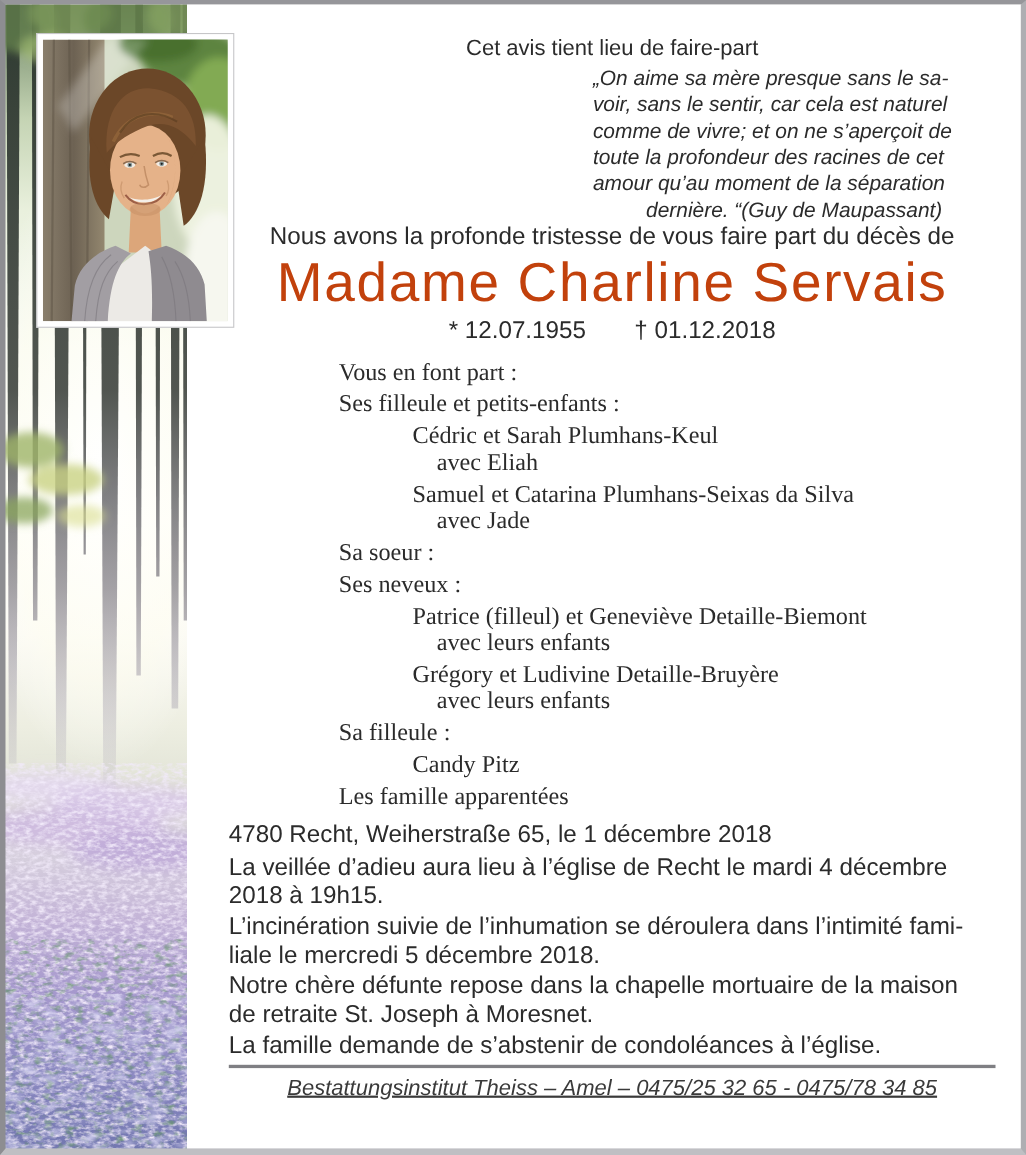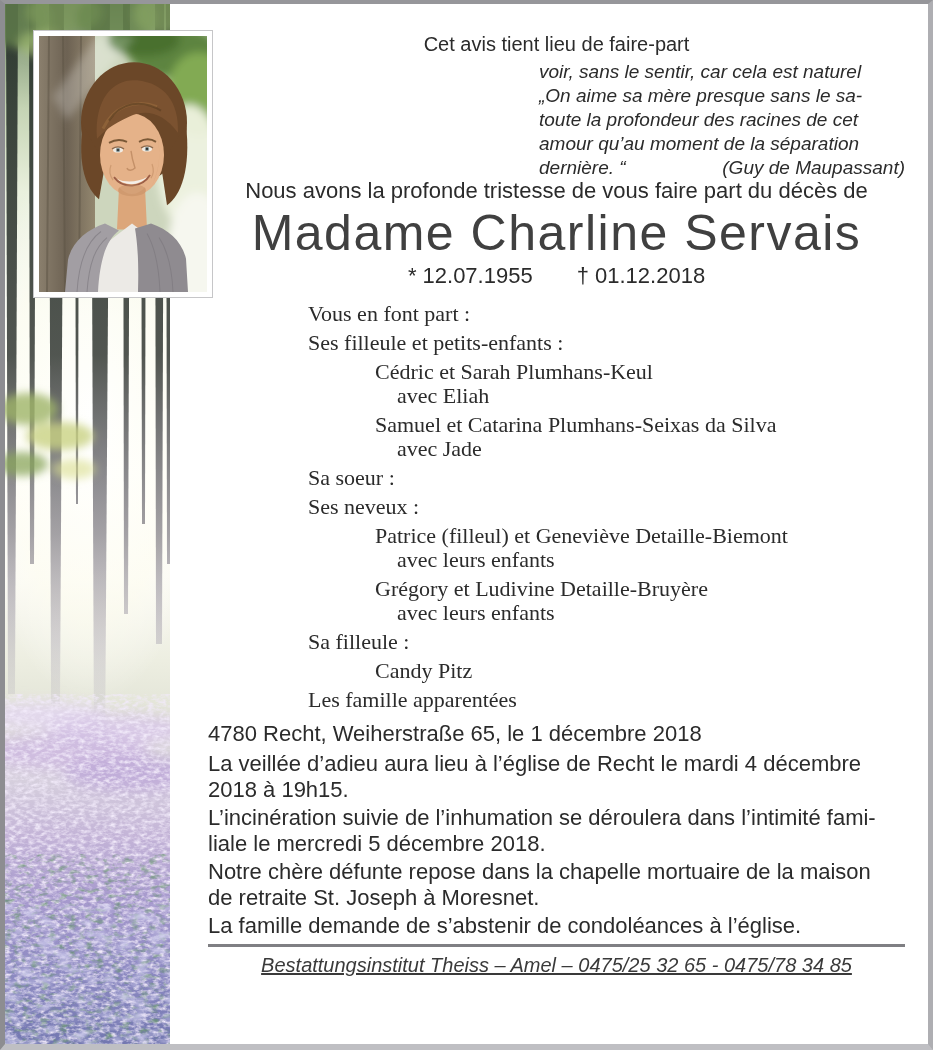--- a/index.html
+++ b/index.html
@@ -22,23 +22,23 @@
   }
   .portrait-frame svg{display:block;width:100%;height:100%;}
   
   .content{
     position:absolute;left:170px;top:0;width:759px;height:1050px;z-index:2;
     box-sizing:border-box;padding:0 24px 0 38px;
   }
   .notice{margin-top:31px;font-size:20px;line-height:26px;text-align:center;}
   .quote{margin-top:3px;margin-left:auto;width:366px;font-style:italic;font-size:19px;line-height:24px;}
   .quote-line{white-space:pre;}
-  .quote-last{display:flex;justify-content:space-between;font-style:italic;}
+  .quote-last{display:flex;justify-content:center;font-style:italic;}
   .announcement{margin-top:-2px;font-size:22px;line-height:26px;text-align:center;}
-  .deceased-name{margin-top:1px;font-size:50px;line-height:56px;letter-spacing:1.5px;text-align:center;color:#404040;}
+  .deceased-name{margin-top:1px;font-size:50px;line-height:56px;letter-spacing:1.5px;text-align:center;color:#c2410c;}
   .dates{margin-top:3px;font-size:22px;line-height:24px;display:flex;justify-content:center;gap:44px;}
   .family{margin-top:14px;font-size:22px;line-height:24px;font-family:Liberation Serif, serif;}
   .family-line{white-space:pre;}
   .f-label{margin-left:100px;margin-top:5px;}
   .f-name{margin-left:167px;margin-top:5px;}
   .f-sub{margin-left:189px;margin-top:0;}
   .dateline{margin-top:9px;font-size:22px;line-height:26px;}
   .para{font-size:22px;line-height:26px;white-space:pre-line;margin-top:2px;}
   .para.first{margin-top:4px;}
   .sep-line{margin-top:5px;border-top:3px solid #7f7f83;width:100%;height:0;}
@@ -216,22 +216,23 @@
       </g>
     </svg>
   </div>
 
   <div class="content">
 
     <div class="notice">Cet avis tient lieu de faire-part</div>
 
     <div class="quote">
       <div id="quote-lines">
+          <div class="quote-line">„On aime sa mère presque sans le sa-</div>
           <div class="quote-line">voir, sans le sentir, car cela est naturel</div>
-          <div class="quote-line">„On aime sa mère presque sans le sa-</div>
+          <div class="quote-line">comme de vivre; et on ne s’aperçoit de</div>
           <div class="quote-line">toute la profondeur des racines de cet</div>
           <div class="quote-line">amour qu’au moment de la séparation</div>
         </div>
       <div class="quote-last">
         <span>dernière. “</span>
         <span>(Guy de Maupassant)</span>
       </div>
     </div>
 
     <div class="announcement">Nous avons la profonde tristesse de vous faire part du décès de</div>

